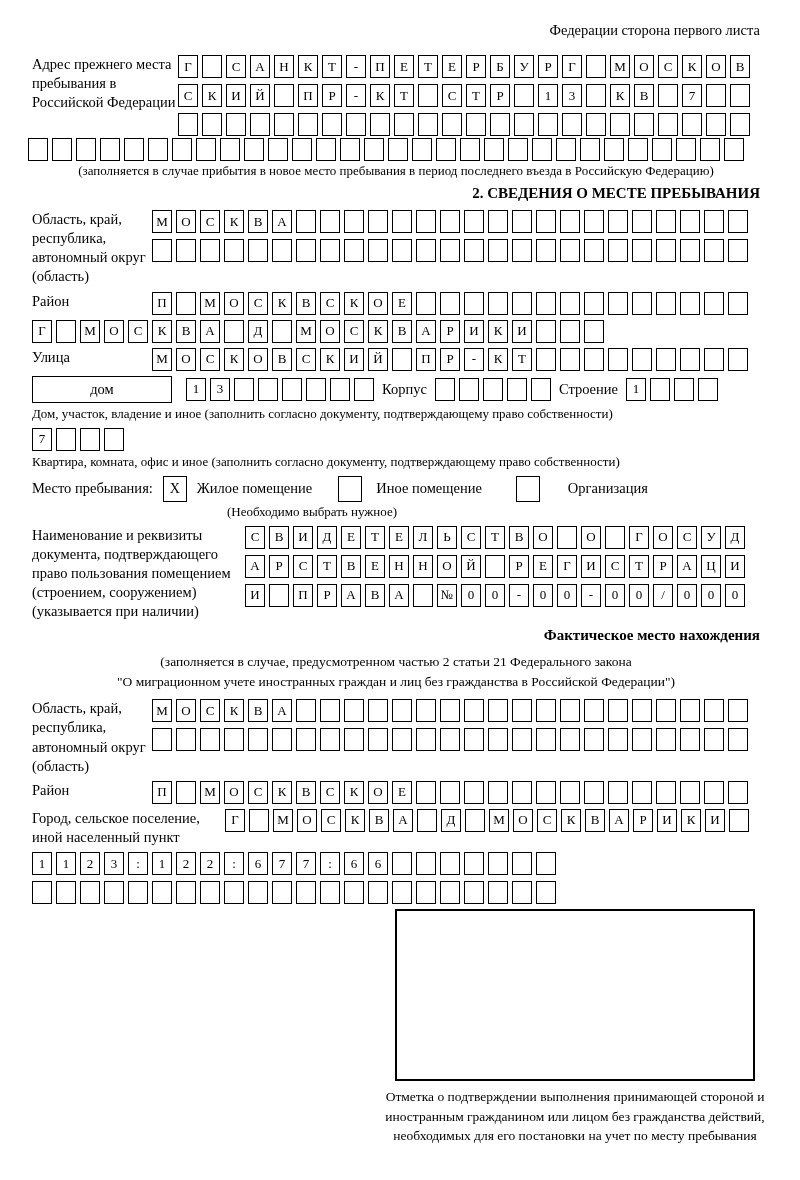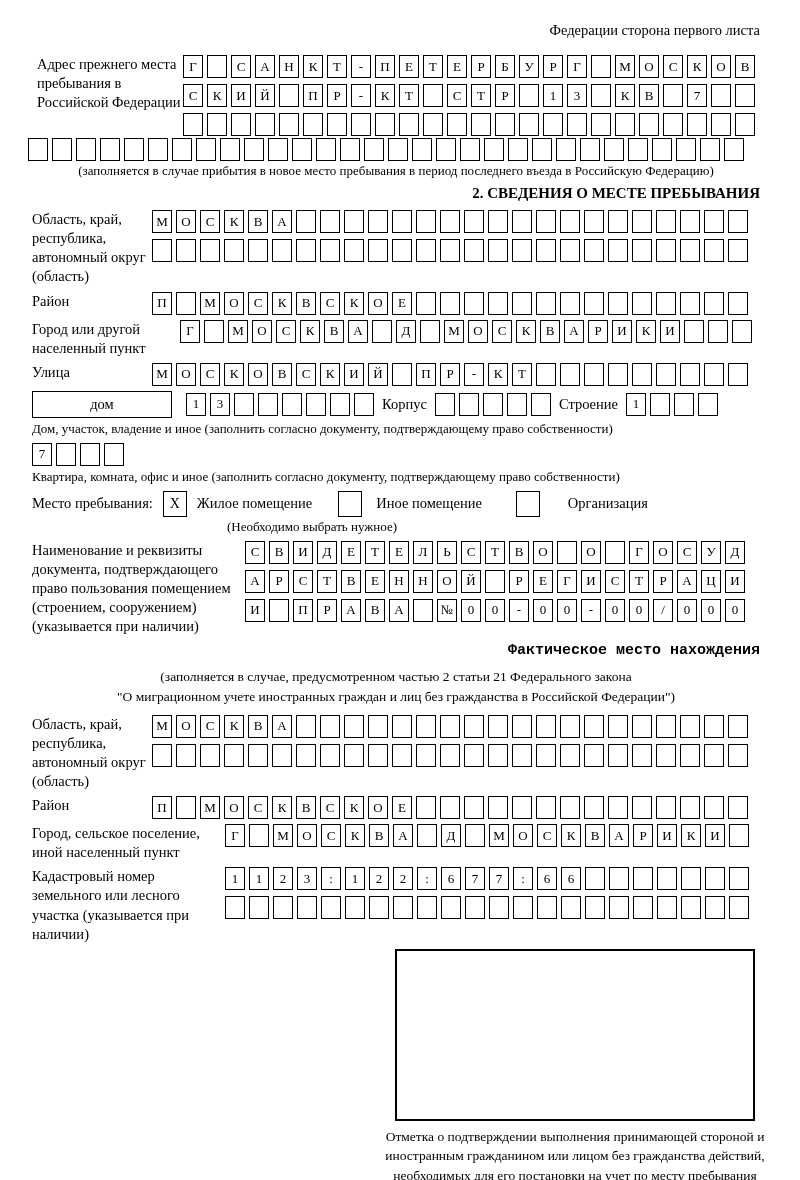--- a/index.html
+++ b/index.html
@@ -40,21 +40,21 @@
   .opt-label { font-size:14.5px; }
   .fact-captions { font-size:13.5px; text-align:center; line-height:1.45; margin-bottom:8px; }
   .stamp-box {
     width:360px; height:172px; border:2px solid #000;
     margin-left:363px; margin-top:2px;
   }
   .stamp-caption {
     width:436px; margin-left:325px; margin-top:6px;
     font-size:13.5px; text-align:center; line-height:1.45;
   }
-  .mb0 { margin-bottom:2px;justify-content:center; }
+  .mb0 { margin-bottom:2px; }
 </style>
 </head>
 <body>
 
 <div class="side-note">Федерации сторона первого листа</div>
 
 <div class="frow mb0">
   <div class="flabel w146">Адрес прежнего места пребывания в Российской Федерации</div>
   <div class="rows">
     <div class="cells">
@@ -258,21 +258,20 @@
       <span class="cell"></span>
       <span class="cell"></span>
       <span class="cell"></span>
       <span class="cell"></span>
       <span class="cell"></span>
       <span class="cell"></span>
     </div>
 </div>
 
 <div class="frow">
-  <div class="flabel w148">Город или другой населенный пункт</div>
   <div class="cells">
       <span class="cell">Г</span>
       <span class="cell"></span>
       <span class="cell">М</span>
       <span class="cell">О</span>
       <span class="cell">С</span>
       <span class="cell">К</span>
       <span class="cell">В</span>
       <span class="cell">А</span>
       <span class="cell"></span>
@@ -444,21 +443,21 @@
         <span class="cell">0</span>
         <span class="cell">0</span>
         <span class="cell">/</span>
         <span class="cell">0</span>
         <span class="cell">0</span>
         <span class="cell">0</span>
       </div>
   </div>
 </div>
 
-<div class="sec-title" style="font-family:Liberation Mono, monospace;">Фактическое место нахождения</div>
+<div class="sec-title" style="">Фактическое место нахождения</div>
 <div class="fact-captions">
   <div>(заполняется в случае, предусмотренном частью 2 статьи 21 Федерального закона</div>
   <div>"О миграционном учете иностранных граждан и лиц без гражданства в Российской Федерации")</div>
 </div>
 
 <div class="frow">
   <div class="flabel w120">Область, край, республика, автономный округ (область)</div>
   <div class="rows">
     <div class="cells">
         <span class="cell">М</span>
@@ -570,21 +569,20 @@
       <span class="cell">А</span>
       <span class="cell">Р</span>
       <span class="cell">И</span>
       <span class="cell">К</span>
       <span class="cell">И</span>
       <span class="cell"></span>
     </div>
 </div>
 
 <div class="frow">
-  <div class="flabel w193">Кадастровый номер земельного или лесного участка (указывается при наличии)</div>
   <div class="rows">
     <div class="cells">
         <span class="cell">1</span>
         <span class="cell">1</span>
         <span class="cell">2</span>
         <span class="cell">3</span>
         <span class="cell">:</span>
         <span class="cell">1</span>
         <span class="cell">2</span>
         <span class="cell">2</span>

